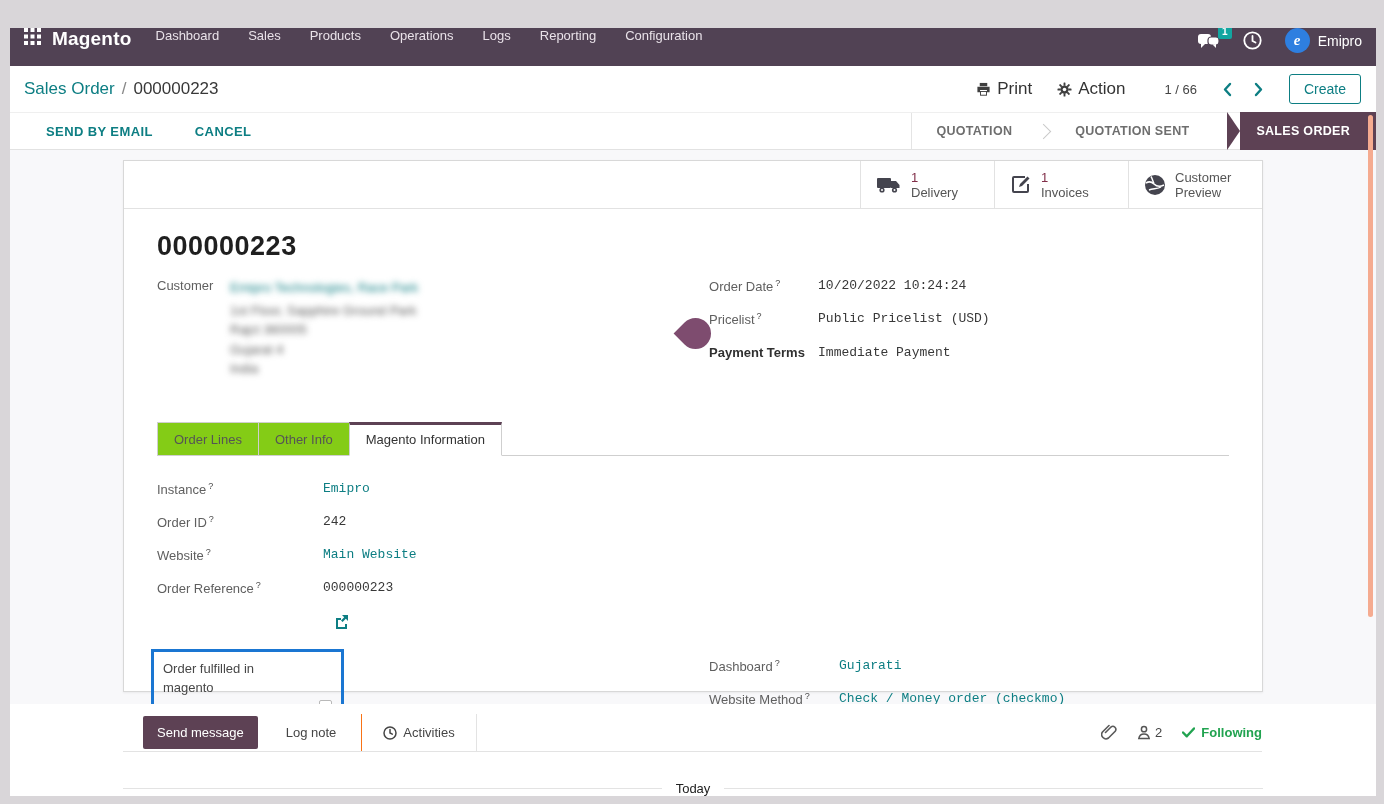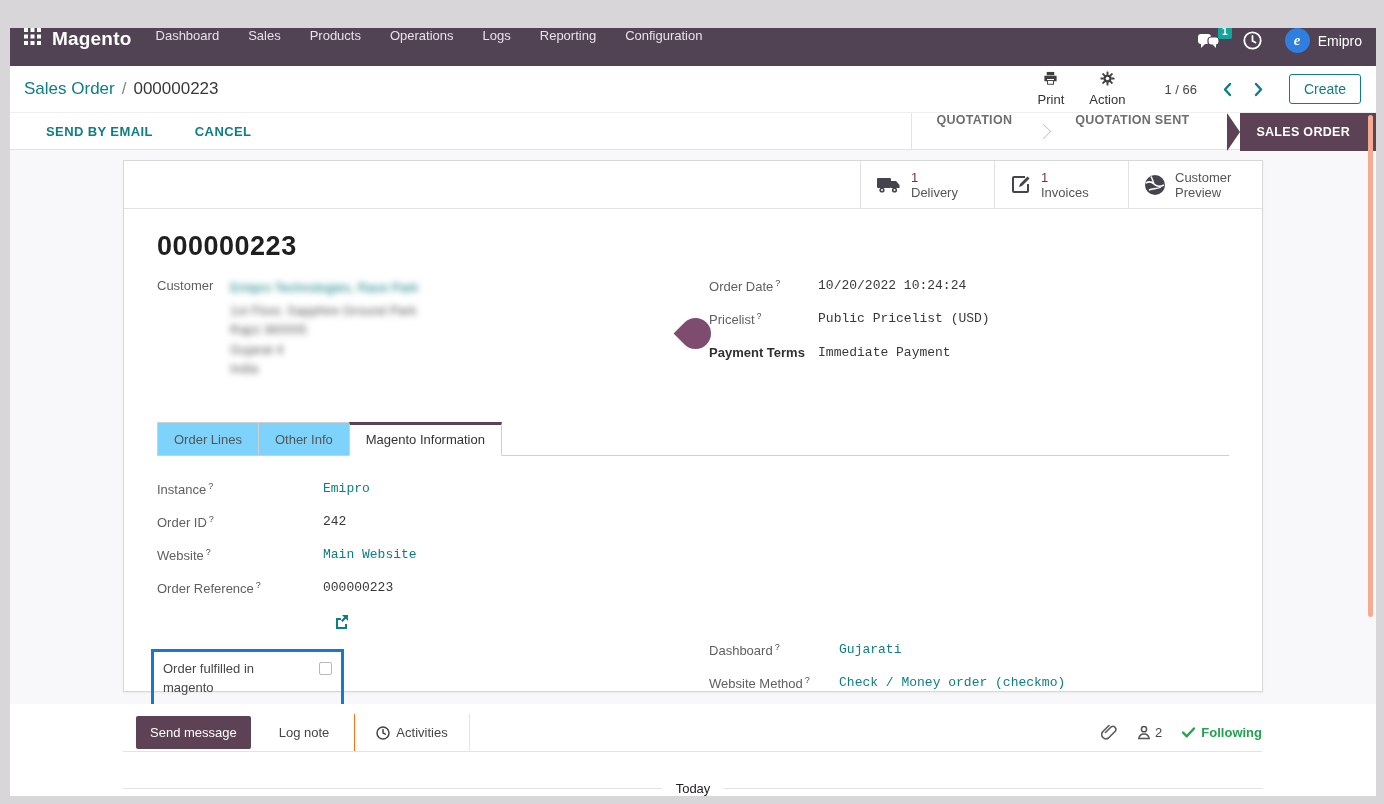--- a/index.html
+++ b/index.html
@@ -21,31 +21,31 @@
   .avatar { width:25px; height:25px; border-radius:50%; background:#2e7fe0; color:#fff; display:flex; align-items:center; justify-content:center; font-size:15px; font-style:italic; font-weight:700; font-family:"Liberation Serif",serif; }
   .user-name { font-size:14px; color:#fff; }
 
   
   .control-panel { height:46px; background:#fff; display:flex; align-items:center; padding:0 15px 0 14px; }
   .breadcrumb { font-size:17px; display:flex; gap:7px; align-items:baseline; }
   .bc-parent { color:#0d7e83; cursor:pointer; }
   .bc-sep { color:#888; }
   .bc-current { color:#383838; }
   .cp-right { margin-left:auto; display:flex; align-items:center; gap:25px; }
-  .cp-btn { display:flex; align-items:center; gap:6px; font-size:13px; color:#333; cursor:pointer;flex-direction:column; }
+  .cp-btn { display:flex; align-items:center; gap:6px; font-size:17px; color:#333; cursor:pointer; }
   .pager { font-size:13px; color:#444; margin-left:14px; }
   .pager-nav { display:flex; gap:22px; align-items:center; }
   .chev { cursor:pointer; display:flex; }
   .create-btn { border:1px solid #0d7e83; color:#0d7e83; background:#fff; font-size:14px; padding:6px 14px; border-radius:3px; cursor:pointer; font-family:inherit; }
 
   
   .statusbar { height:38px; background:#fff; border-top:1px solid #efefef; border-bottom:1px solid #e2e2e2; display:flex; align-items:stretch; padding-left:36px; }
   .sb-actions { display:flex; align-items:center; gap:42px; }
   .sb-btn { color:#0d7e83; font-size:13px; font-weight:600; letter-spacing:.4px; cursor:pointer; }
-  .sb-stages { margin-left:auto; display:flex; align-items:flex-start; border-left:1px solid #e4e4e4; }
+  .sb-stages { margin-left:auto; display:flex; align-items:center; border-left:1px solid #e4e4e4; }
   .stage { display:flex; align-items:center; padding:0 24px; font-size:12.5px; font-weight:600; letter-spacing:.3px; color:#6e6e6e; cursor:pointer; white-space:nowrap; }
   .stage-sep { width:11px; height:11px; border-top:1px solid #c9c9c9; border-right:1px solid #c9c9c9; transform:rotate(45deg); align-self:center; margin:0 2px; }
   .stage-active-wrap { display:flex; align-items:stretch; margin-left:14px; position:relative; }
   .stage-arrow { width:0; height:0; border-top:19px solid transparent; border-bottom:19px solid transparent; border-left:13px solid #5d4154; }
   .stage.active { background:#5d4154; color:#fff; padding:0 26px 0 16px; }
 
   
   .content { height:554px; background:#f8f8fa; overflow:hidden; }
   .sheet { width:1140px; margin:10px auto 0; background:#fff; border:1px solid #d8d8d8; box-shadow:0 1px 2px rgba(0,0,0,.06); height:532px; }
   .button-box { height:48px; border-bottom:1px solid #e2e2e2; display:flex; justify-content:flex-end; }
@@ -68,37 +68,37 @@
   .lw-109 { width:109px; flex:none; }
   .lw-166 { width:166px; flex:none; }
   .lw-130 { width:130px; flex:none; }
   .redacted { filter:blur(3px); user-select:none; }
   .cust-block { font-size:13px; line-height:19.5px; color:#5a5a5a; }
   .cust-name { display:block; margin-bottom:3px; }
 
   
   .notebook { margin-top:26px; }
   .tab-row { display:flex; border-bottom:1px solid #cfcfcf; align-items:flex-end; }
-  .tab { padding:9px 16px 8px; font-size:13px; color:#555; background:#7dd3fc; border:1px solid #cfcfcf; border-bottom:none; margin-right:-1px; cursor:pointer; }
+  .tab { padding:9px 16px 8px; font-size:13px; color:#555; background:#84cc16; border:1px solid #cfcfcf; border-bottom:none; margin-right:-1px; cursor:pointer; }
   .tab.active { background:#fff; color:#333; border-top:3px solid #5d4154; padding-top:7px; margin-bottom:-1px; border-bottom:1px solid #fff; }
   .tab-content { display:flex; padding:25px 0 0;align-items:flex-end; }
   .ext-link-row { margin-left:177px; margin-top:4px; }
   .ext-link { cursor:pointer; display:inline-flex; }
-  .highlight-box { margin:16px 0 0 -6px; width:193px; border:3px solid #1a76d2; padding:7px 9px 9px; display:flex; }
+  .highlight-box { margin:16px 0 0 -6px; width:193px; border:3px solid #1a76d2; padding:7px 9px 9px; display:flex;flex-direction:column; }
   .hl-label { font-size:13px; color:#474747; line-height:19px; width:140px; }
   .o-checkbox { width:13px; height:13px; border:1px solid #b9b9b9; border-radius:2px; background:#fff; margin-left:auto; margin-top:3px; cursor:pointer; flex:none; }
 
   
   .scroll-indicator { position:absolute; right:3px; top:87px; width:5px; height:502px; background:#f5ab90; border-radius:3px; }
   .cursor-blob { position:absolute; left:670px; top:290px; width:31px; height:31px; background:#7e4c6f; border-radius:0 50% 50% 50%; transform:rotate(-45deg); }
 
   
   .chatter { height:66px; background:#fff; padding:10px 114px 0 113px; }
   .chatter-row { display:flex; align-items:center; height:38px; border-bottom:1px solid #e3e3e3; }
-  .send-btn { background:#5d4154; color:#fff; border:none; font-size:13px; padding:9px 14px; border-radius:2px; cursor:pointer; font-family:inherit; margin-left:13px; }
+  .send-btn { background:#5d4154; color:#fff; border:none; font-size:13px; padding:9px 14px; border-radius:2px; cursor:pointer; font-family:inherit; margin-left:20px; }
   .lognote-btn { font-size:13px; color:#454545; padding:0 25px; cursor:pointer; margin-left:3px; }
   .activities-cell { display:flex; align-items:center; gap:6px; font-size:13px; color:#454545; padding:0 21px; border-left:1px solid #f97316; border-right:1px solid #e3e3e3; height:100%; cursor:pointer; }
   .chatter-right { margin-left:auto; display:flex; align-items:center; gap:20px; }
   .followers { display:flex; align-items:center; gap:4px; font-size:13px; color:#454545; cursor:pointer; }
   .following { display:flex; align-items:center; gap:6px; font-size:13px; color:#21a350; font-weight:600; cursor:pointer; }
   .paperclip { cursor:pointer; display:flex; }
 
   .today-row { height:20px; display:flex; align-items:center; padding:0 113px; gap:14px; margin-top:8px; }
   .today-line { flex:1; height:1px; background:#e3e3e3; }
   .today-label { font-size:13px; font-weight:400; color:#222; }

